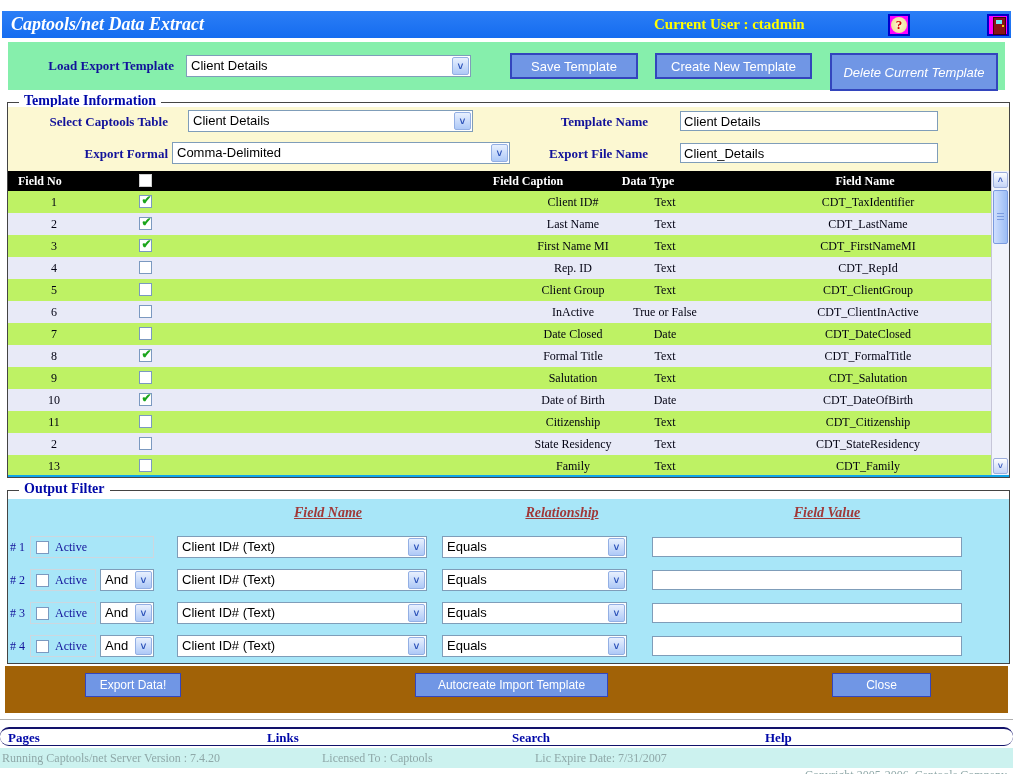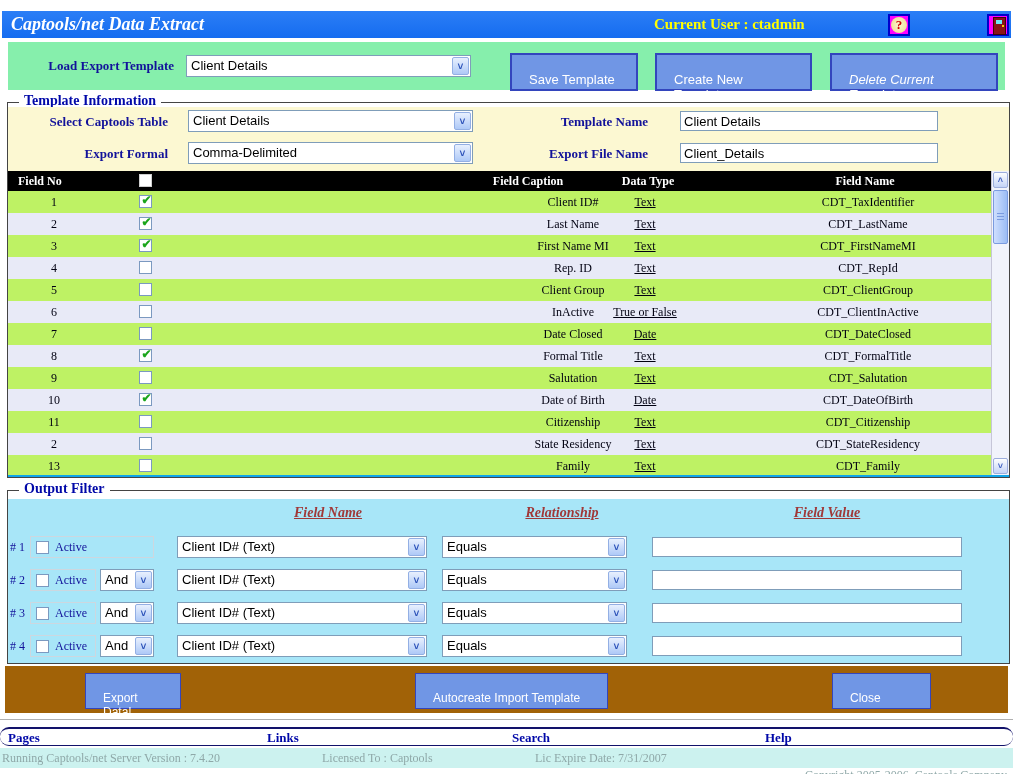--- a/index.html
+++ b/index.html
@@ -27,21 +27,21 @@
   .navy-label{font:bold 13px "Liberation Serif",serif;color:#12129a;}
   .load-bar .lbl{position:absolute;left:0;top:16px;width:166px;text-align:right;}
   
   .combo{position:absolute;height:22px;background:#ffffff;border:1px solid #7f9db9;box-sizing:border-box;cursor:pointer;}
   .combo .val{position:absolute;left:4px;top:2px;right:20px;font:13px "Liberation Sans",sans-serif;color:#000;
     white-space:nowrap;overflow:hidden;}
   .combo .arr{position:absolute;right:1px;top:1px;bottom:1px;width:17px;border-radius:2px;
     background:linear-gradient(#e8f0fe,#aec9f7);border:1px solid #93afe4;box-sizing:border-box;
     color:#2a50b8;font:bold 10px "Liberation Sans",sans-serif;text-align:center;line-height:17px;}
   .btn{position:absolute;background:#7096e5;border:2px solid #3345bd;color:#ffffff;
-    font:13px "Liberation Sans",sans-serif;text-align:left;cursor:pointer;box-sizing:border-box;padding:17px;}
+    font:13px "Liberation Sans",sans-serif;text-align:center;cursor:pointer;box-sizing:border-box;padding:4px;}
   
   .fldset{position:absolute;border:1px solid #444;box-sizing:border-box;background:#fff;}
   .legend{position:absolute;top:-10px;left:11px;background:#ffffff;padding:0 5px;
     font:bold 14px "Liberation Serif",serif;color:#0008a8;}
   #tmpl-fieldset{left:5px;top:102px;width:1003px;height:376px;}
   .tmpl-fill{position:absolute;left:0;top:4px;width:100%;height:65px;background:#fcf8d2;}
   .tmpl-fill .lbl-a{position:absolute;left:0;width:160px;text-align:right;}
   .tmpl-fill .lbl-b{position:absolute;left:498px;width:142px;text-align:right;}
   .txt-input{position:absolute;height:20px;background:#fff;border:1px solid #7f9db9;box-sizing:border-box;
     font:13px "Liberation Sans",sans-serif;padding:0 3px;}
@@ -54,21 +54,21 @@
   .h-cap{left:320px;width:400px;text-align:center;}
   .h-type{left:540px;width:200px;text-align:center;}
   .h-name{left:737px;width:240px;text-align:center;}
   .hd-cb{position:absolute;left:131px;top:3px;width:13px;height:13px;background:#fff;border:1px solid #cfcfcf;box-sizing:border-box;cursor:pointer;}
   .tbody{position:absolute;left:0;top:20px;right:18px;bottom:0;}
   .trow{position:relative;height:22px;font:12px "Liberation Serif",serif;color:#001;}
   .trow.alt{background:#e8eaf7;}
   .trow span{position:absolute;top:4px;}
   .c-no{left:0;width:92px;text-align:center;}
   .c-cap{left:365px;width:400px;text-align:center;}
-  .c-type{left:537px;width:200px;text-align:center;text-decoration:underline;}
+  .c-type{left:557px;width:200px;text-align:center;}
   .c-name{left:743px;width:234px;text-align:center;}
   .cb{position:absolute;width:13px;height:13px;background:#fff;border:1px solid #7b99c0;box-sizing:border-box;
     cursor:pointer;text-align:center;}
   .cb .tick{position:absolute;left:0;top:-3px;width:13px;font:bold 12px "Liberation Sans",sans-serif;color:#1ba51b;}
   .c-cb{left:131px;top:4px;}
   
   .vscroll{position:absolute;right:0;top:0;bottom:0;width:18px;background:#f1f3fb;border-left:1px solid #c6c6d8;box-sizing:border-box;}
   .sc-btn{position:absolute;left:1px;width:15px;height:16px;border-radius:2px;background:linear-gradient(#fdfeff,#c4d3f7);
     border:1px solid #9daedd;box-sizing:border-box;color:#3b5bc0;font:bold 9px "Liberation Sans",sans-serif;
     text-align:center;line-height:14px;cursor:pointer;}
@@ -138,21 +138,21 @@
   <div class="tmpl-fill">
     <span class="navy-label lbl-a" style="top:7px;">Select Captools Table</span>
     <div class="combo" style="left:180px;top:3px;width:285px;">
       <span class="val">Client Details</span>
       <span class="arr">˅</span>
     </div>
     <span class="navy-label lbl-b" style="top:7px;">Template Name</span>
     <input class="txt-input" style="left: 672px; top: 4px; width: 258px;" value="Client Details">
 
     <span class="navy-label lbl-a" style="top:39px;">Export Formal</span>
-    <div class="combo" style="left:180px;top:35px;width:285px;">
+    <div class="combo" style="left:164px;top:35px;width:338px;">
       <span class="val">Comma-Delimited</span>
       <span class="arr">˅</span>
     </div>
     <span class="navy-label lbl-b" style="top:39px;">Export File Name</span>
     <input class="txt-input" style="left: 672px; top: 36px; width: 258px;" value="Client_Details">
   </div>
 
   <div class="ftable">
     <div class="thead">
       <span class="h-no">Field No</span>

